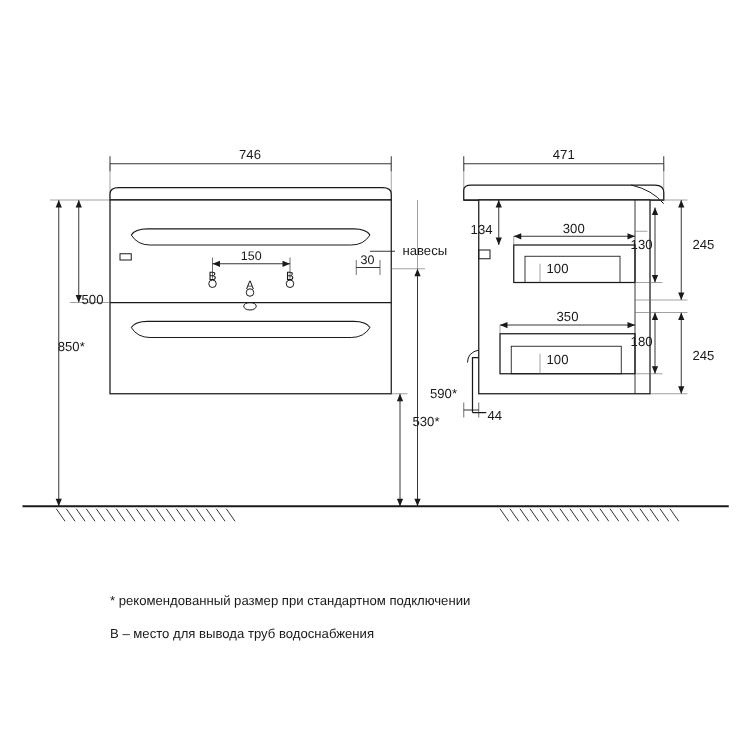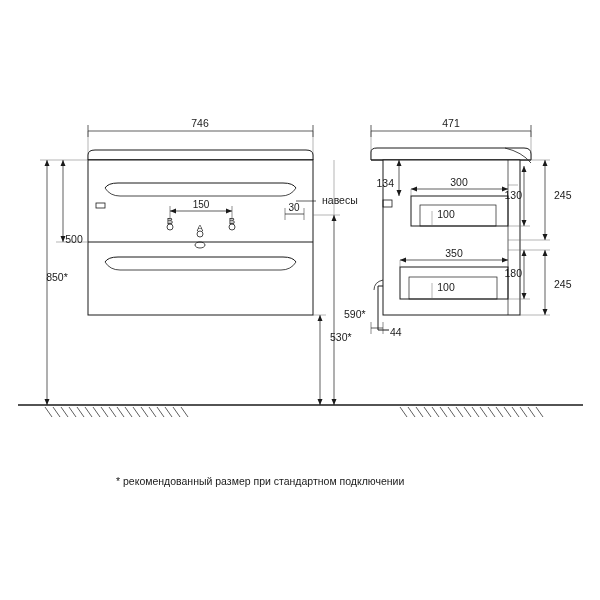--- a/index.html
+++ b/index.html
@@ -25,21 +25,20 @@
     position: absolute;
     left: 0; top: 0;
     width: 600px;
     height: 600px;
   }
   .legend {
     position: absolute;
     left: 88px;
     top: 468px;
     width: 460px;
-    margin-left: 28px;
   }
   .legend .line {
     font-size: 10.5px;
     color: #1a1a1a;
     line-height: 26px;
     white-space: nowrap;
   }
   text {
     font-family: "Liberation Sans", sans-serif;
     fill: #1a1a1a;
@@ -255,15 +254,16 @@
       <text x="454" y="257" font-size="10.5" text-anchor="middle">350</text>
       <text x="446" y="291" font-size="10.5" text-anchor="middle">100</text>
       <text x="522" y="277" font-size="10.5" text-anchor="end">180</text>
       <text x="554" y="288" font-size="10.5" text-anchor="start">245</text>
       <text x="390" y="336" font-size="10.5" text-anchor="start">44</text>
     </g>
   </svg>
 
   <div class="legend">
     <div class="line">* рекомендованный размер при стандартном подключении</div>
+    <div class="line">B – место для вывода труб водоснабжения</div>
   </div>
 
 </div>
 
 </body></html>

